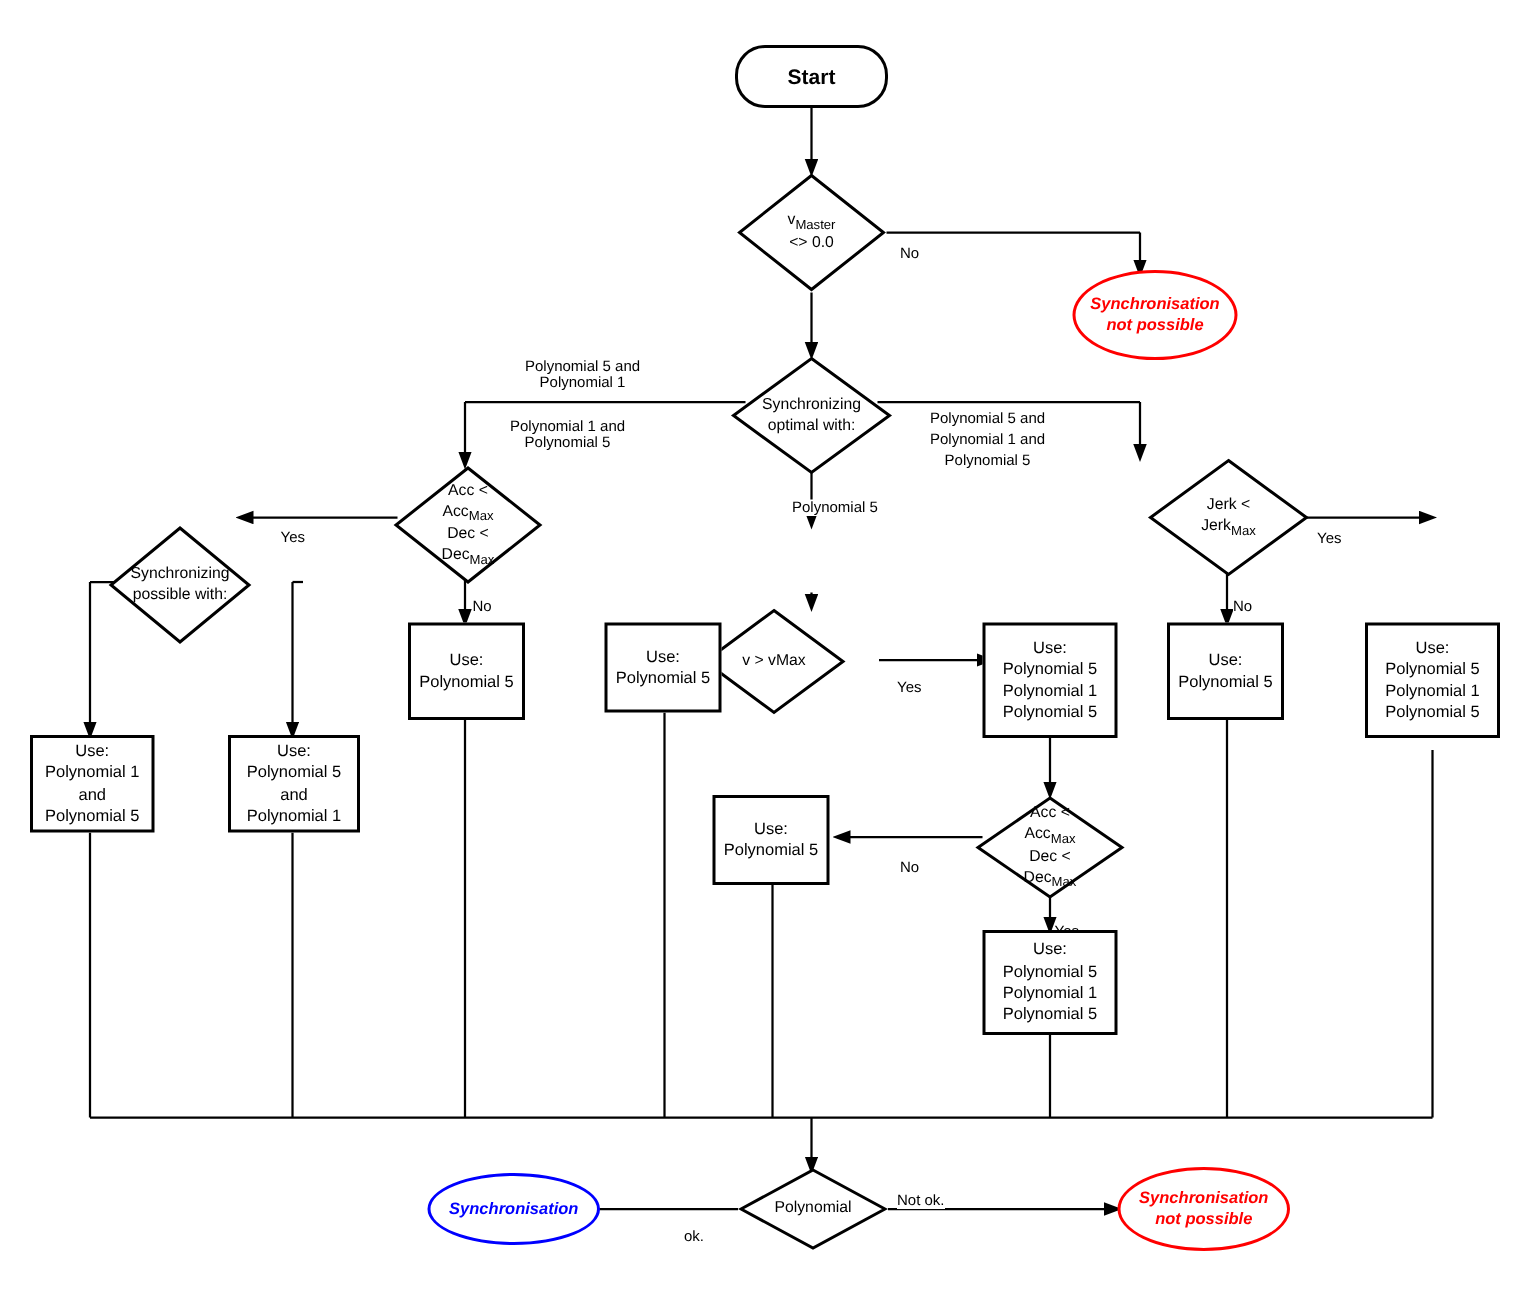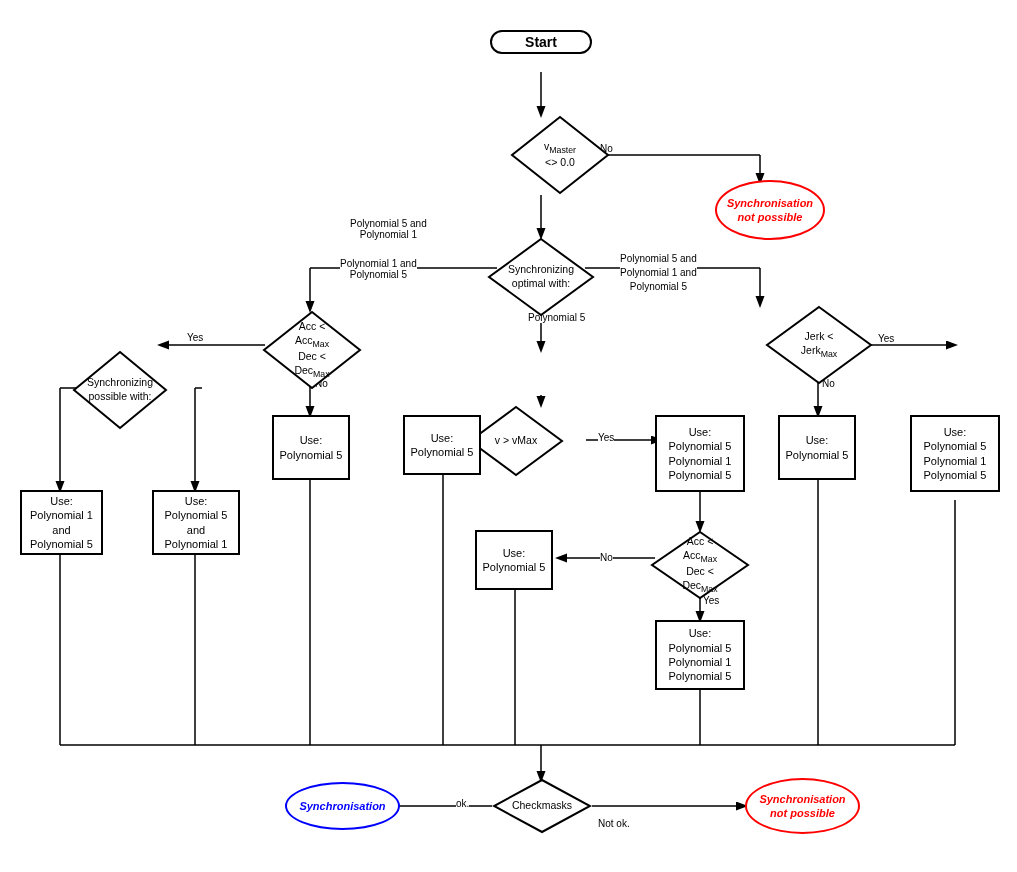--- a/index.html
+++ b/index.html
@@ -60,20 +60,21 @@
       color: blue;
       font-weight: bold;
       font-style: italic;
       background: #fff;
       font-size: 11px;
     }
     .label {
       position: absolute;
       font-size: 10px;
       background: #fff;
+      margin-top: 21px;
     }
     svg.arrows {
       position: absolute;
       top: 0; left: 0;
       width: 1017px;
       height: 872px;
       pointer-events: none;
       z-index: 0;
     }
     .node { z-index: 1; }
@@ -147,25 +148,25 @@
 
   <line x1="60" y1="745" x2="955" y2="745" stroke="#000" stroke-width="1.5"></line>
 
   <line x1="541" y1="745" x2="541" y2="780" stroke="#000" stroke-width="1.5" marker-end="url(#arrow)"></line>
 
   <line x1="492" y1="806" x2="380" y2="806" stroke="#000" stroke-width="1.5" marker-end="url(#arrow)"></line>
 
   <line x1="592" y1="806" x2="745" y2="806" stroke="#000" stroke-width="1.5" marker-end="url(#arrow)"></line>
 </svg>
 
-<div class="node rounded-rect" style="left:490px; top:30px; width:102px; height:24px;">
+<div class="node rounded-rect" style="left:490px; top:30px; width:102px; height:42px;">
   <span>Start</span>
 </div>
 
-<div class="diamond-container node" style="left:510px; top:115px; width:100px; height:80px;">
+<div class="diamond-container node" style="left:491px; top:115px; width:100px; height:80px;">
   <svg width="100" height="80" xmlns="http://www.w3.org/2000/svg">
     <polygon points="50,2 98,40 50,78 2,40" fill="white" stroke="black" stroke-width="2"></polygon>
   </svg>
   <div class="diamond-text">
     v<sub>Master</sub><br>&lt;&gt; 0.0
   </div>
 </div>
 
 <div class="label" style="left:600px; top:143px;">No</div>
 
@@ -282,26 +283,26 @@
 </div>
 
 <div class="node rect-node" style="left:910px; top:415px; width:90px; height:77px;">
   <span>Use:<br>Polynomial 5<br>Polynomial 1<br>Polynomial 5</span>
 </div>
 
 <div class="diamond-container node" style="left:492px; top:778px; width:100px; height:56px;">
   <svg width="100" height="56" xmlns="http://www.w3.org/2000/svg">
     <polygon points="50,2 98,28 50,54 2,28" fill="white" stroke="black" stroke-width="2"></polygon>
   </svg>
-  <div class="diamond-text">Checkmasks</div>
+  <div class="diamond-text">Polynomial</div>
 </div>
 
 <div class="label" style="left:456px; top:798px;">ok.</div>
 
-<div class="label" style="left:598px; top:818px;">Not ok.</div>
+<div class="label" style="left:598px; top:774px;">Not ok.</div>
 
 <div class="node oval-blue" style="left:285px; top:782px; width:115px; height:48px;">
   <span>Synchronisation</span>
 </div>
 
 <div class="node oval-red" style="left:745px; top:778px; width:115px; height:56px;">
   <span>Synchronisation<br>not possible</span>
 </div>
 
 </body></html>

